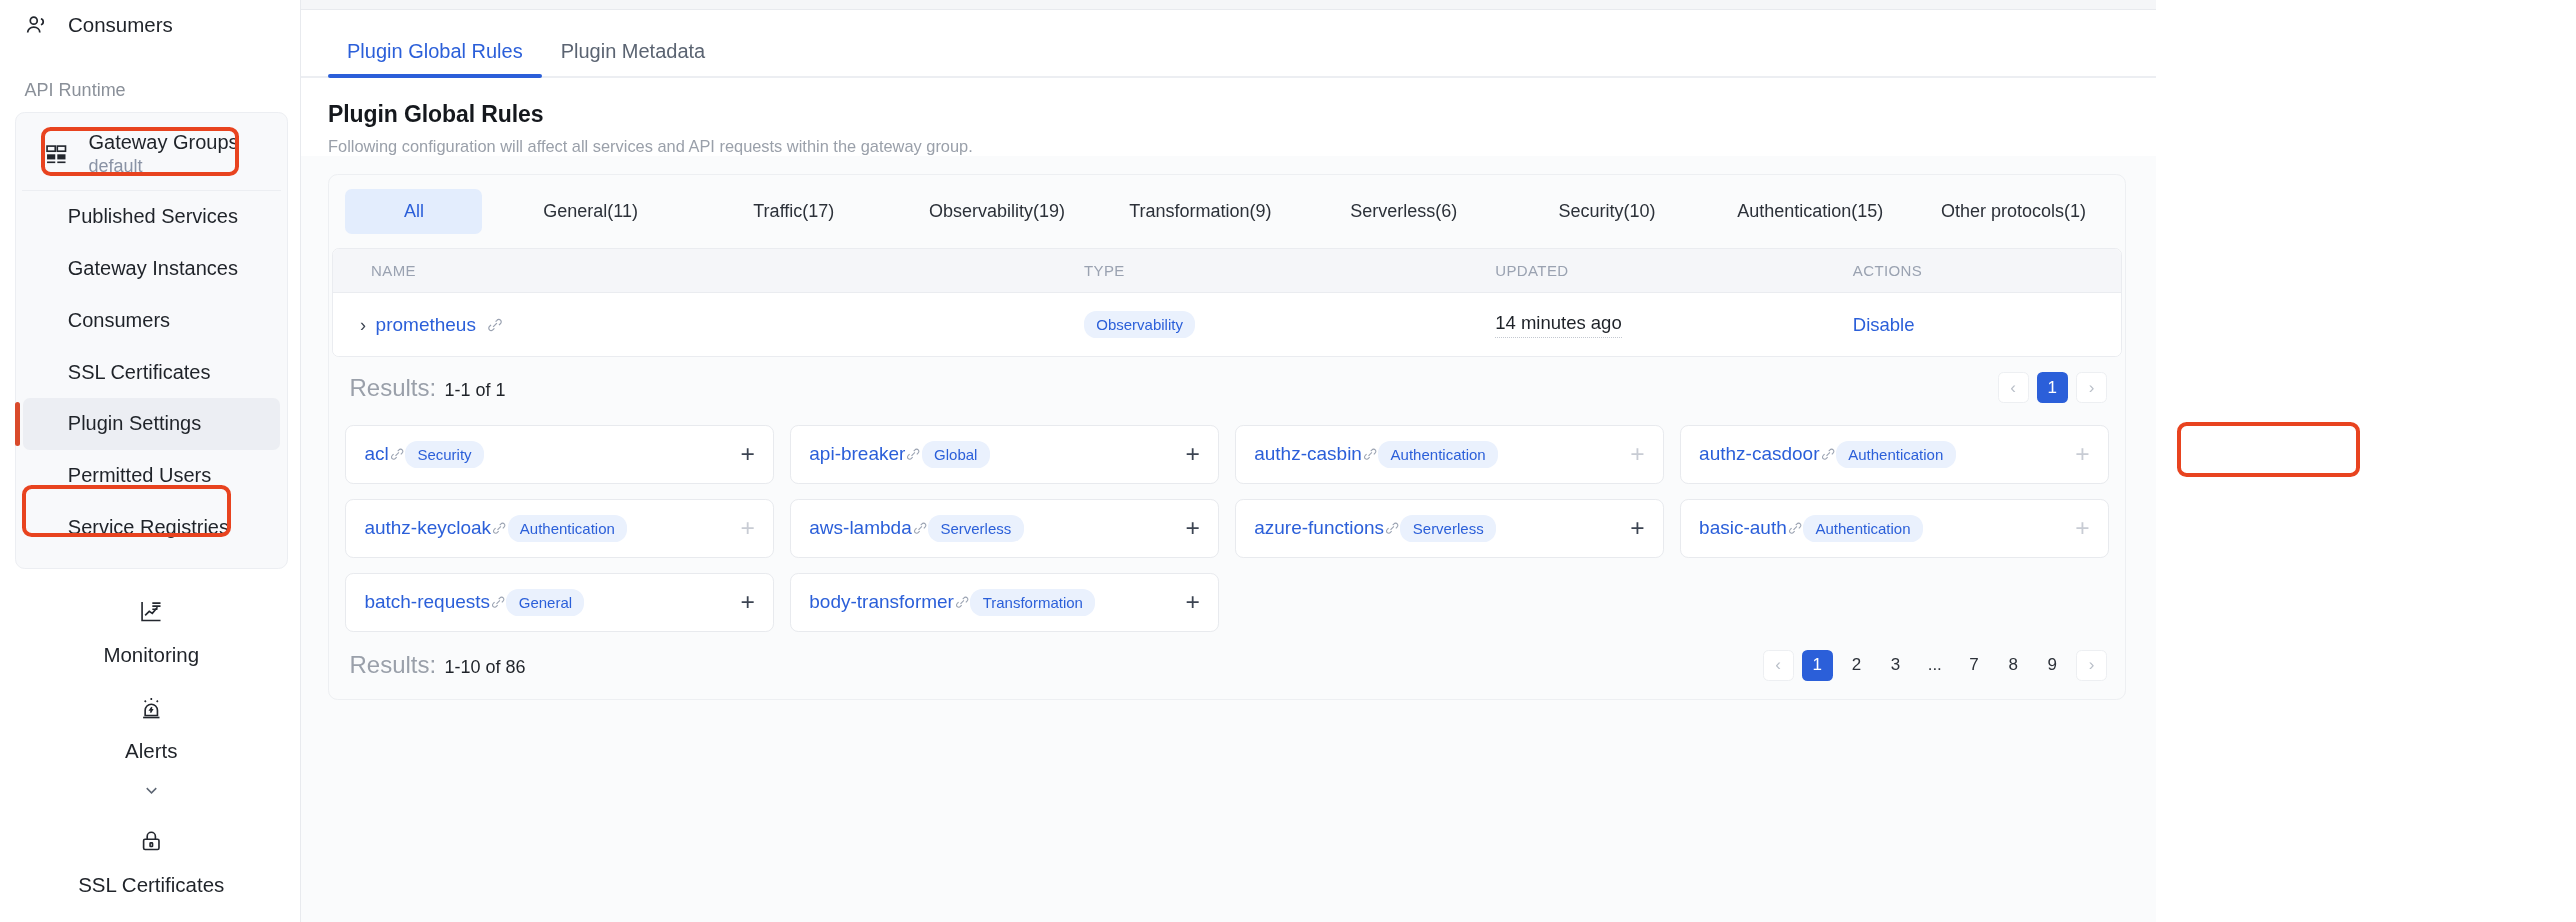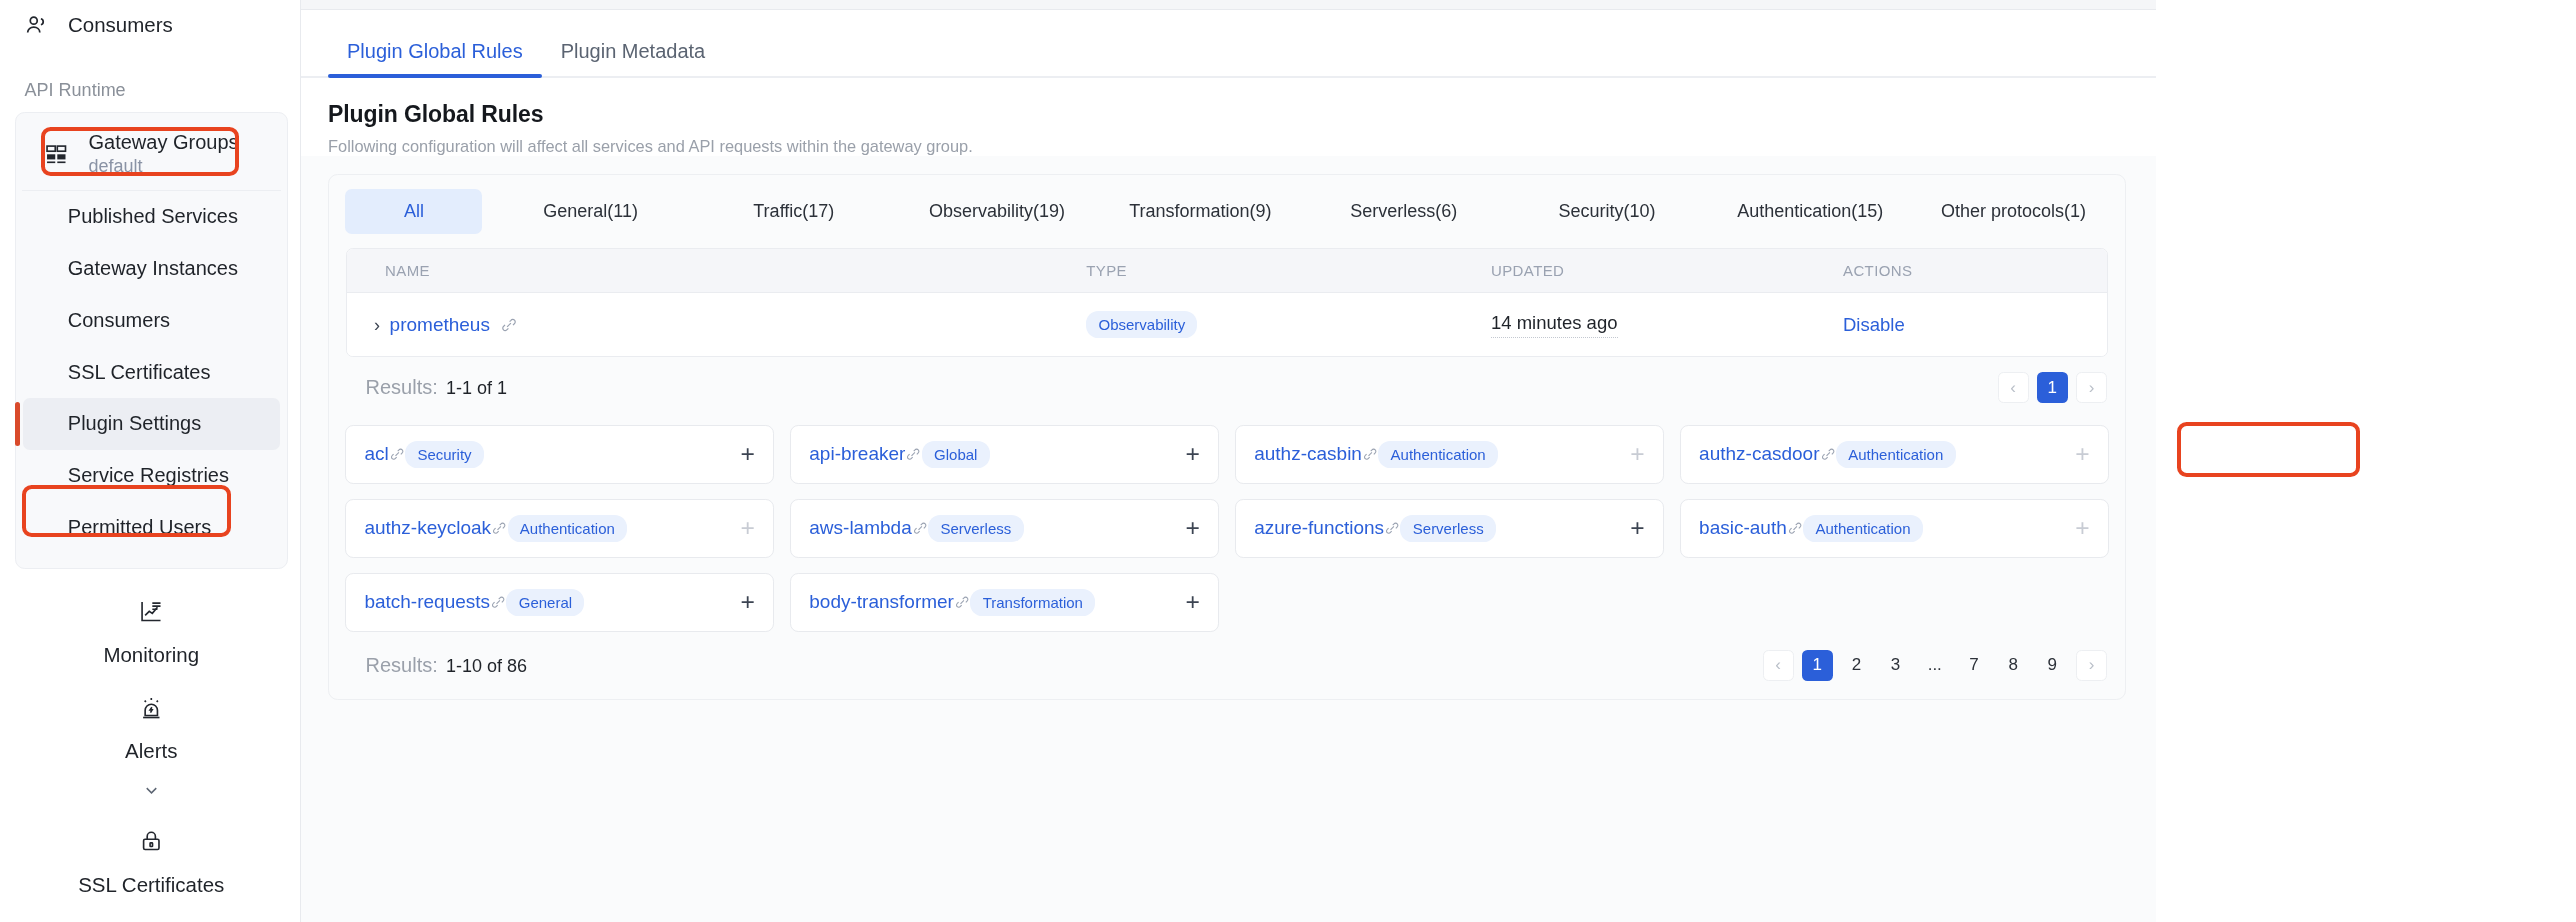--- a/index.html
+++ b/index.html
@@ -158,21 +158,21 @@
   }
   .search-box input {
     border: none; outline: none;
     font-size: 18px; color: #2c3139;
     width: 100%;
     font-family: "Liberation Sans", sans-serif;
     background: transparent;
   }
   .search-box input::placeholder { color: #a3a9b3; }
 
-  .tbl { margin: 0 17px; border: 1.4px solid #eaecf0; border-radius: 6.8px; overflow:hidden; background:#fff; }
+  .tbl { margin: 0 3px; border: 1.4px solid #eaecf0; border-radius: 6.8px; overflow:hidden; background:#fff; }
   .tbl-head {
     display:flex; background: #f5f6f9;
     border-bottom: 1.4px solid #eaecf0;
     height: 44px; align-items:center;
   }
   .th { font-size: 15px; color: #9aa2b1; letter-spacing: 0.4px; }
   .c-name { width: 42%; padding-left: 38px; }
   .c-type { width: 23%; }
   .c-upd  { width: 20%; }
   .c-act  { width: 15%; }
@@ -190,21 +190,21 @@
     font-size: 18.5px; color: #1f2329;
     border-bottom: 1.4px dotted #c3c8d0;
     display:inline-block; padding-bottom: 2.7px;
   }
   .act-link { font-size: 18.5px; color: #2b5fd9; }
 
   .results-row {
     display:flex; align-items:center; justify-content:space-between;
     padding: 15px 18px 15px 20.5px;
   }
-  .results-lbl { font-size: 20px; color: #9aa0aa; margin-left: 16px; }
+  .results-lbl { font-size: 24px; color: #9aa0aa; }
   .results-val { font-size: 18px; color: #1f2329; margin-left: 8.2px; }
   .results-left { display:flex; align-items:baseline; }
 
   .pager { display:flex; align-items:center; gap: 8.2px; }
   .pg {
     min-width: 31px; height: 31px;
     display:flex; align-items:center; justify-content:center;
     font-size: 17px; color: #2c3139;
     border-radius: 5.5px; padding: 0 6.8px;
   }
@@ -274,22 +274,22 @@
           <span class="gw-title">Gateway Groups</span>
           <span class="gw-sub">default</span>
         </span>
       </div>
 
       <div class="sub-item">Published Services</div>
       <div class="sub-item">Gateway Instances</div>
       <div class="sub-item">Consumers</div>
       <div class="sub-item">SSL Certificates</div>
       <div class="sub-item active">Plugin Settings</div>
+      <div class="sub-item">Permitted Users</div>
       <div class="sub-item">Service Registries</div>
-      <div class="sub-item">Permitted Users</div>
     </div>
 
     <div class="bottom-nav">
 
       <div class="bottom-row">
         <span class="ic">
           <svg width="24.6" height="24.6" viewBox="0 0 24 24" fill="none" stroke="#23272e" stroke-width="1.6">
             <path d="M3 3v18h18"></path>
             <path d="M6 16l4-4 3 2 5-6"></path>
             <path d="M13 4h8M13 7h8M13 10h5"></path>

